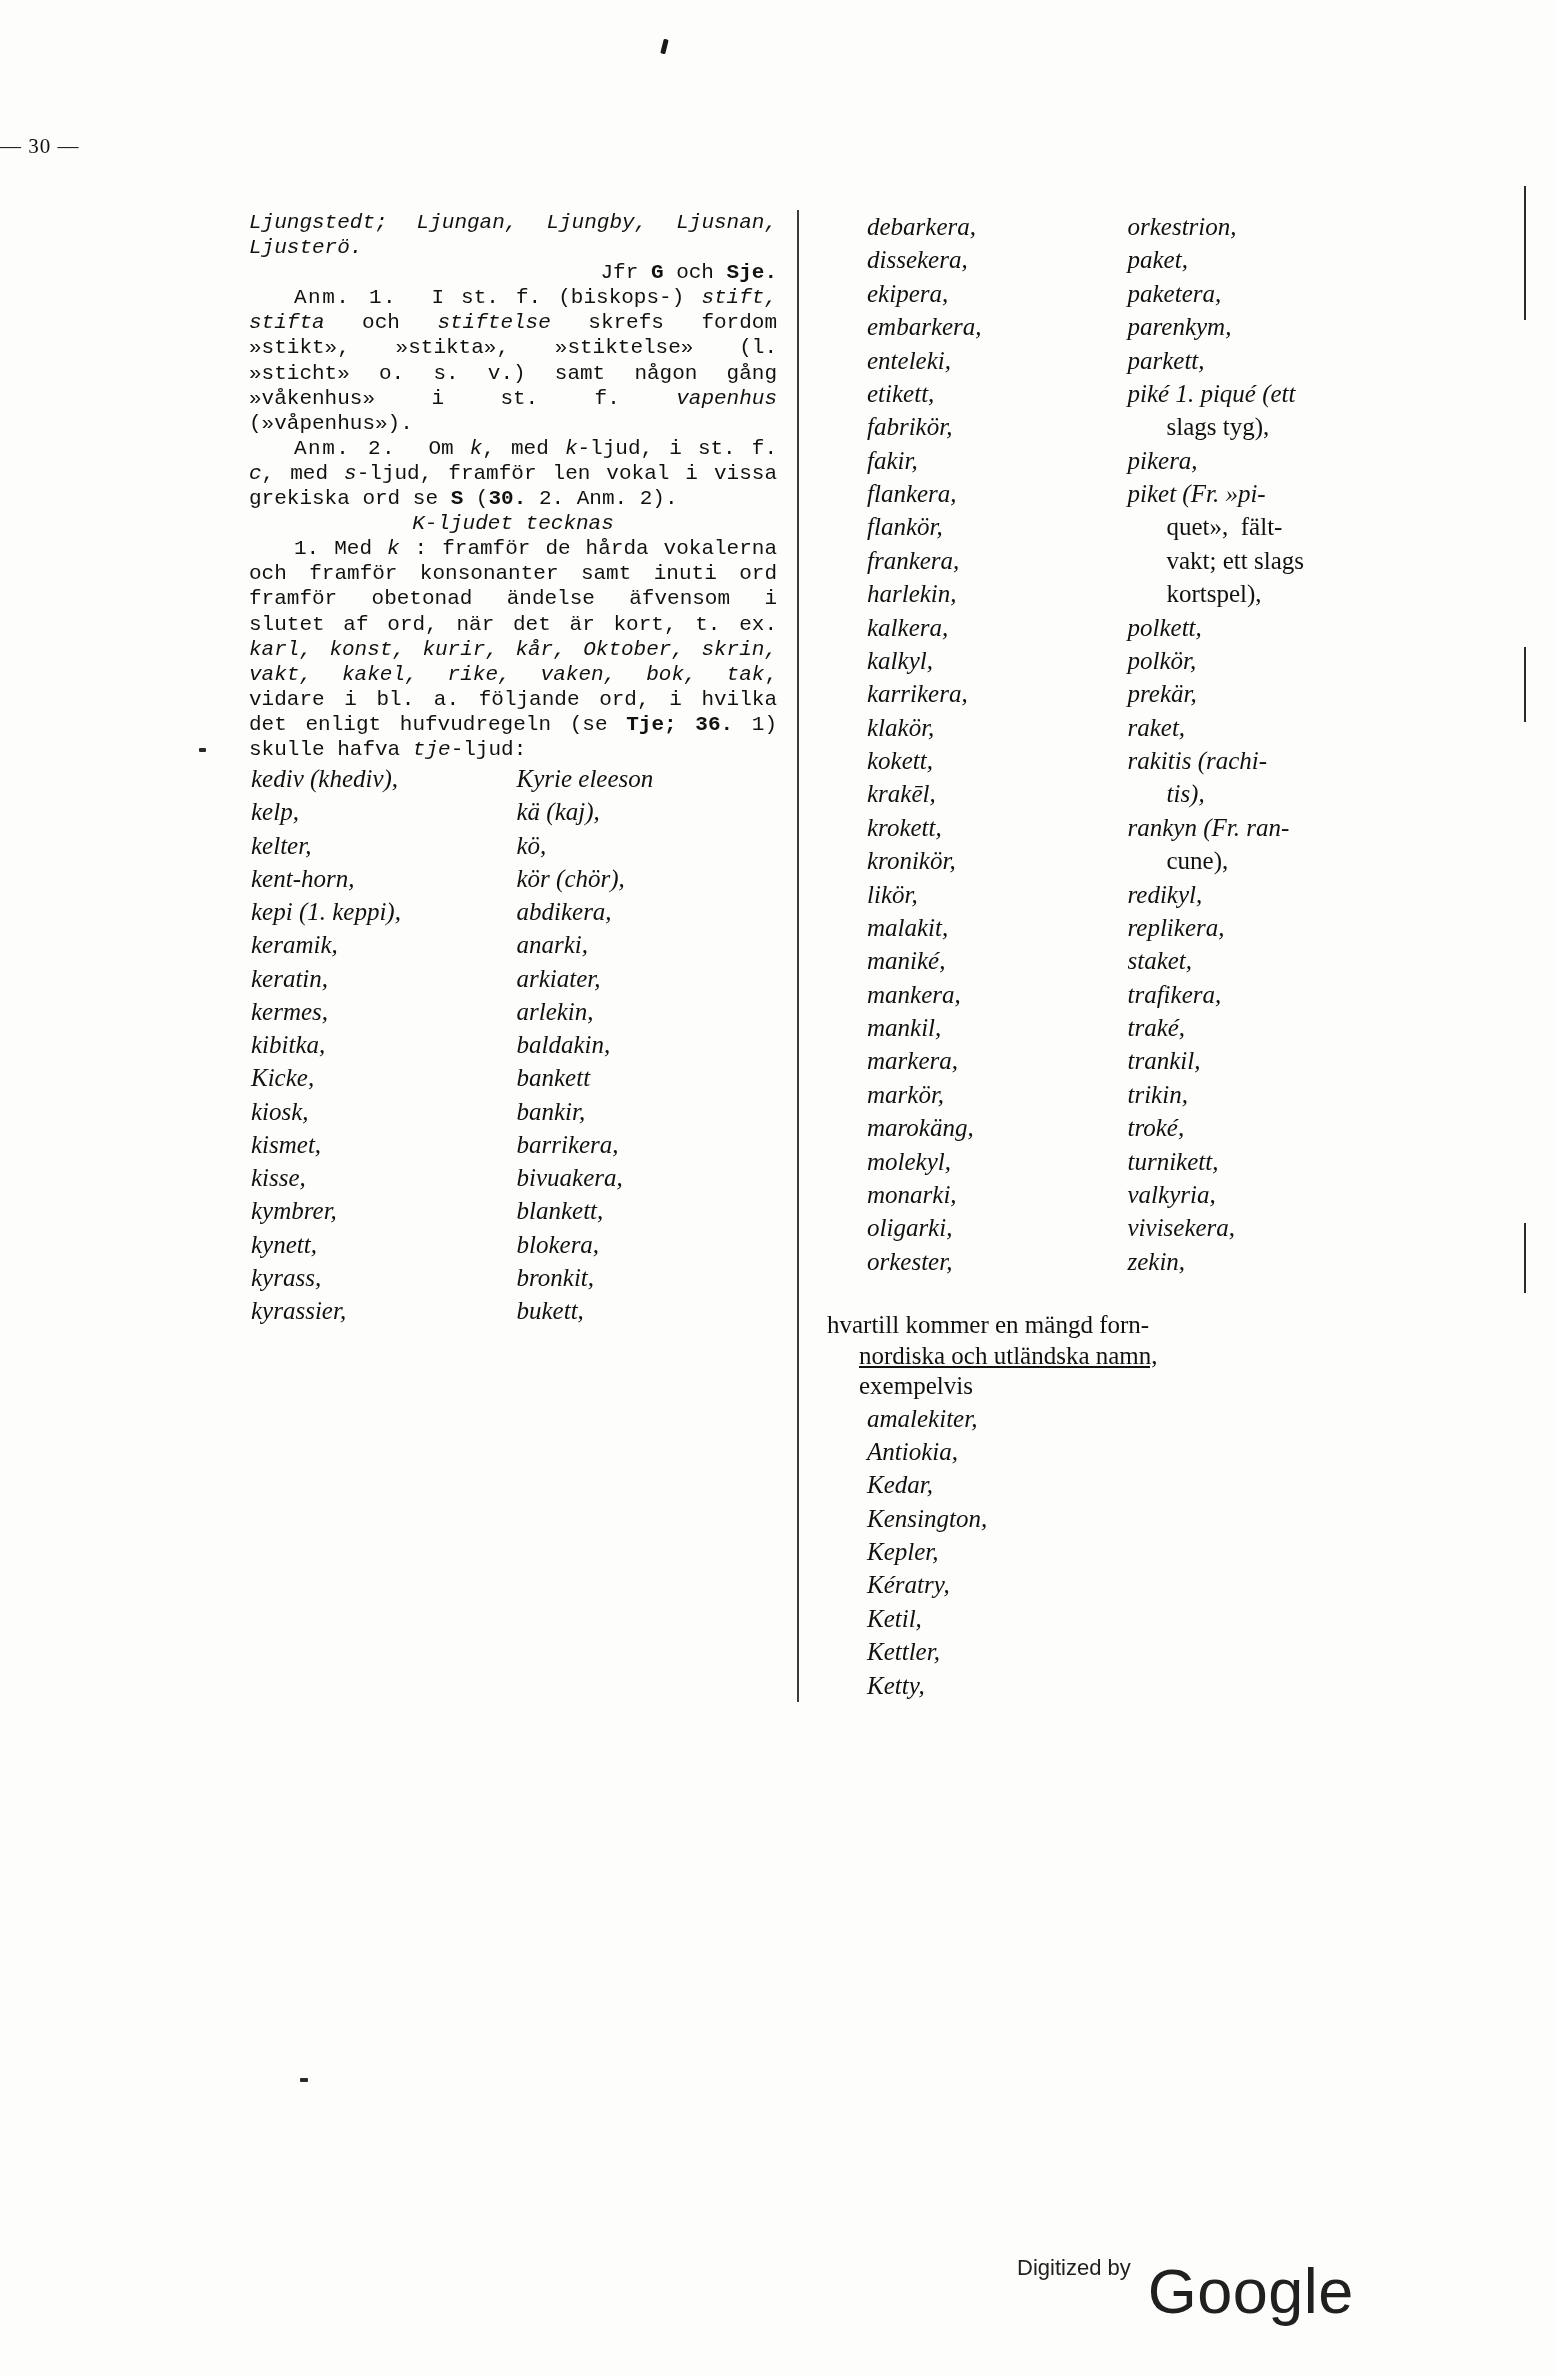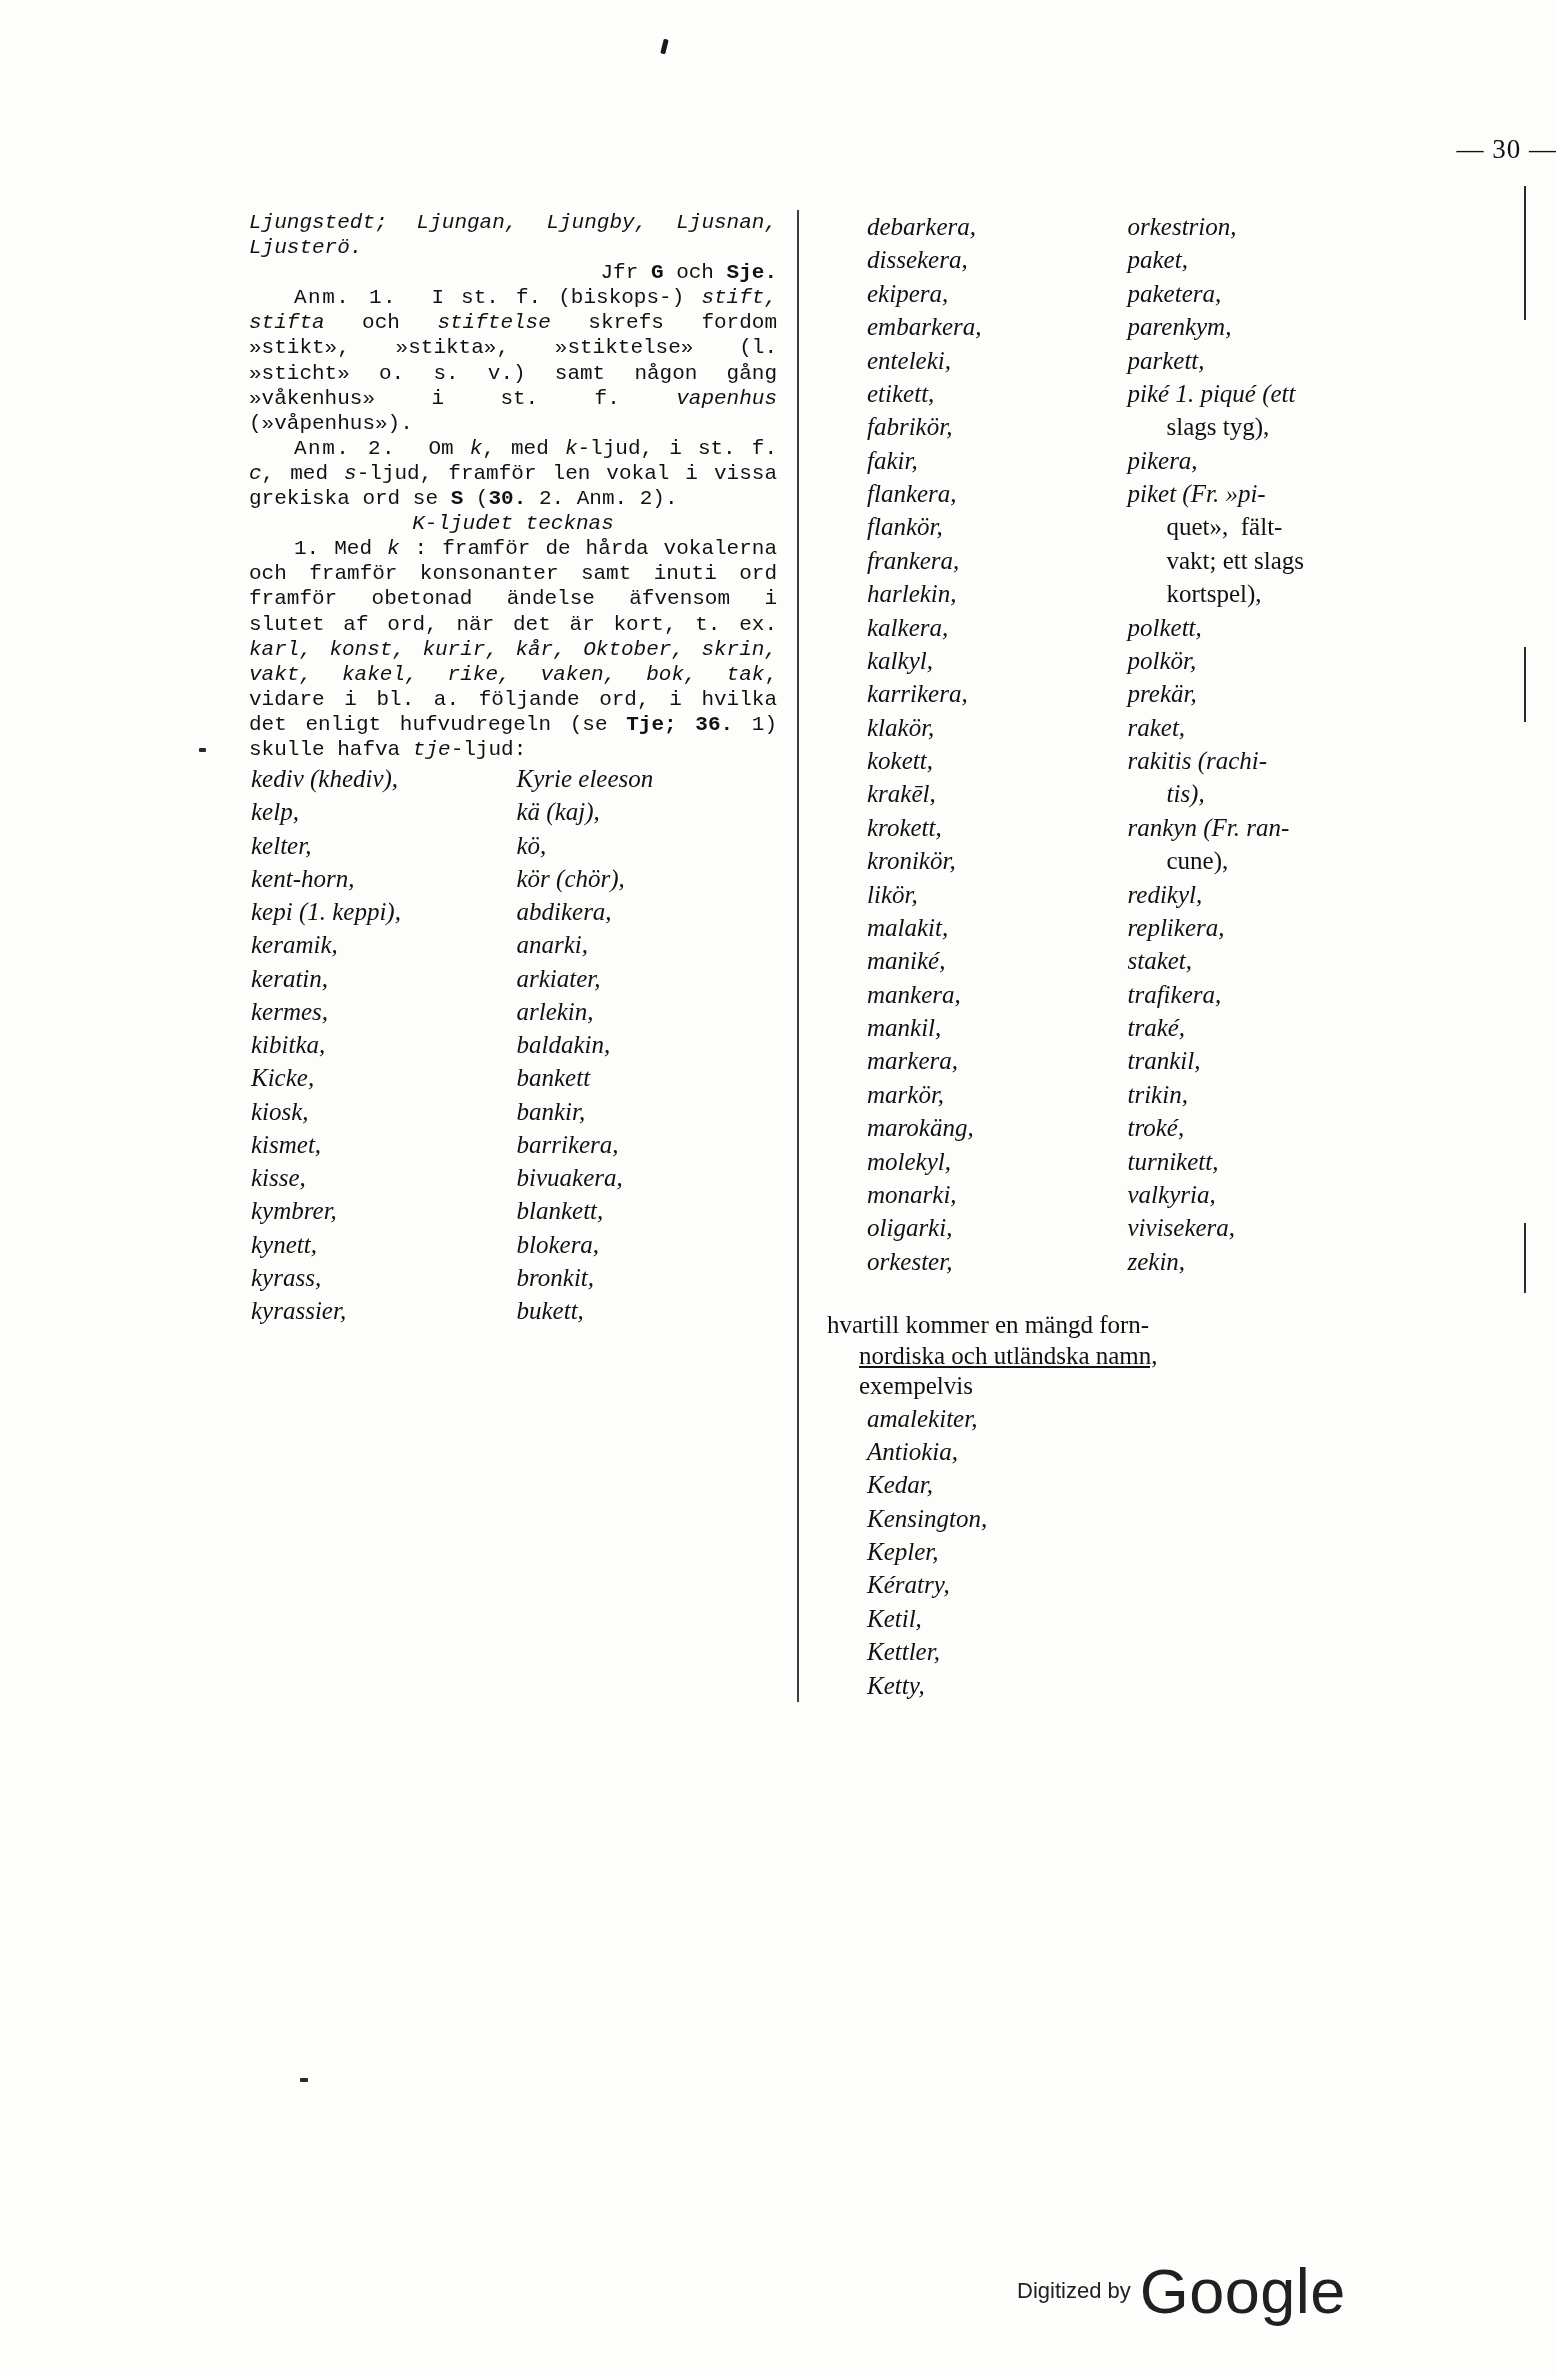--- a/index.html
+++ b/index.html
@@ -32,22 +32,22 @@
     background: #1a1a1a;
     transform: rotate(14deg);
     border-radius: 1.5px;
   }
 
   .folio {
     position: absolute;
     top: 134px;
     left: 0;
     width: 1557px;
-    text-align: right;
-    font-size: 27px;
+    text-align: left;
+    font-size: 21px;
     letter-spacing: 1px;
     font-family: "Liberation Serif", serif;
   }
 
   
   .content {
     position: absolute;
     left: 249px;
     top: 210px;
     width: 1122px;
@@ -150,22 +150,23 @@
     background: #2a2a2a;
     border-radius: 1px;
   }
 
   
   .watermark {
     position: absolute;
     left: 1017px;
     top: 2255px;
     display: flex;
-    align-items: center;
+    align-items: flex-start;
     color: #202020;
+    gap: 8px;
   }
   .watermark .digitized {
     font-family: "Liberation Sans", sans-serif;
     font-size: 22px;
     letter-spacing: 0px;
   }
   .watermark .google {
     font-family: Liberation Sans, sans-serif;
     font-size: 63px;
     margin-left: 9px;

